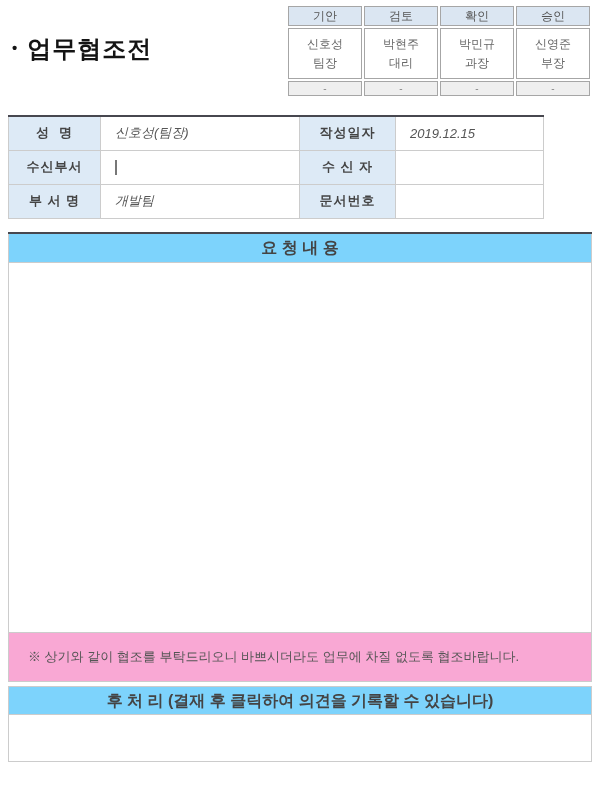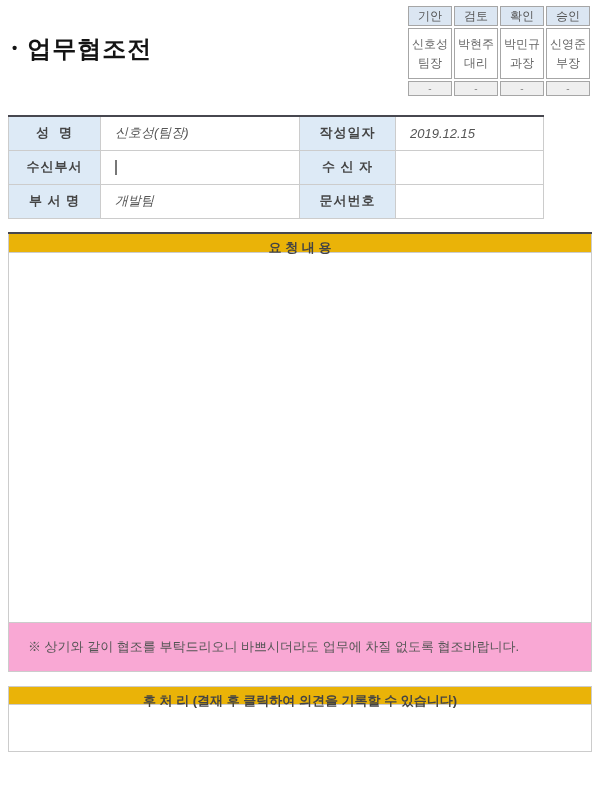--- a/index.html
+++ b/index.html
@@ -16,21 +16,21 @@
   }
   .doc-title .bullet { font-size: 15px; vertical-align: 4px; margin-right: 9px; }
 
   
   .approval {
     position: absolute; right: 8px; top: 4px;
     border-collapse: separate; border-spacing: 2px;
   }
   .approval td {
     border: 1px solid #a6a6a6; text-align: center;
-    font-size: 12px; color: #666; width: 44px; vertical-align: middle;
+    font-size: 12px; color: #666; width: 74px; vertical-align: middle;
   }
   .approval td.ah { height: 20px; background: #dbe6f2; color: #555; }
   .approval td.ab { height: 51px; background: #fff; line-height: 1.55; }
   .approval td.af { height: 15px; background: #efefef; font-size: 10px; color: #888; }
 
   
   .info {
     position: absolute; left: 8px; top: 115px; width: 536px;
     border-collapse: collapse; border-top: 2px solid #47474f;
   }
@@ -47,23 +47,23 @@
   .caret {
     display: inline-block; width: 2px; height: 15px;
     background: #777; vertical-align: middle;
   }
 
   
   .section { position: absolute; left: 8px; width: 584px; }
   .sec-request { top: 232px; border-top: 2px solid #47474f; }
   .sec-post { top: 686px; }
   .sec-header {
-    height: 19px; line-height: 28px; background: #eab308;
+    height: 29px; line-height: 28px; background: #7dd3fc;
     border: 1px solid #cccccc; border-top: none;
-    text-align: center; font-weight: bold; font-size: 13px; color: #444;
+    text-align: center; font-weight: bold; font-size: 16px; color: #444;
     white-space: pre;
   }
   .sec-post .sec-header { border-top: 1px solid #cccccc; font-weight: 600; }
   .sec-content {
     background: #fff; border: 1px solid #cccccc; border-top: none;
   }
   .sec-request .sec-content { height: 370px; }
   .sec-post .sec-content { height: 47px; }
   .sec-note {
     height: 49px; border: 1px solid #cccccc; border-top: none;

